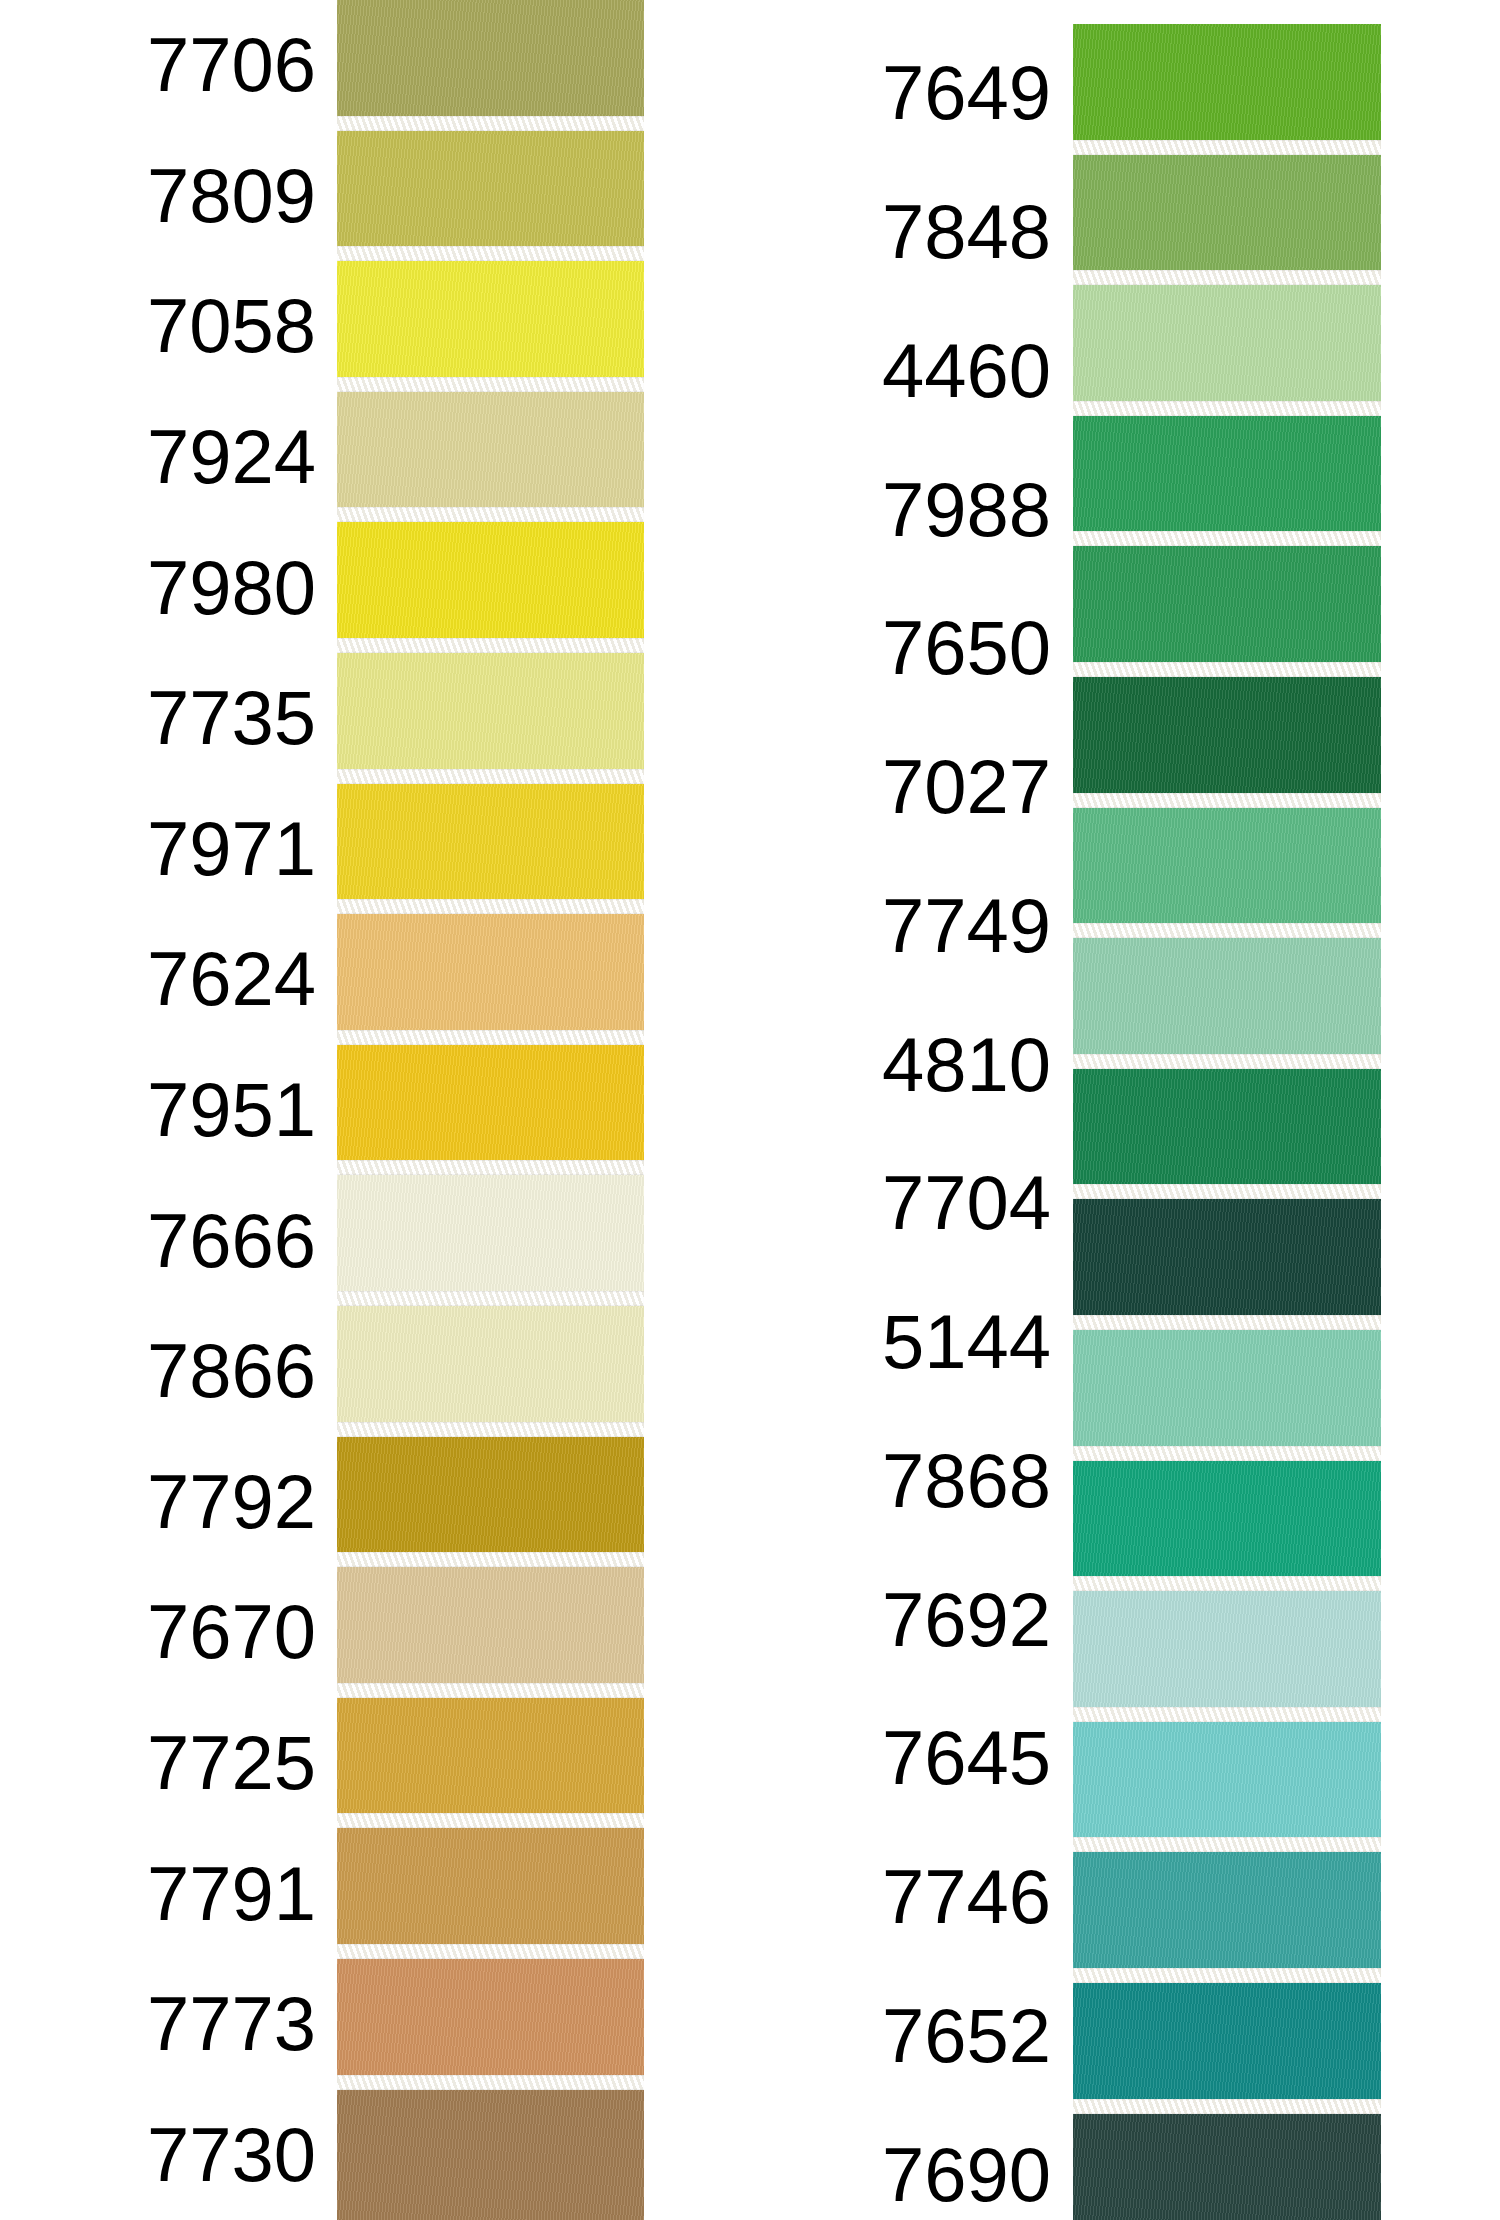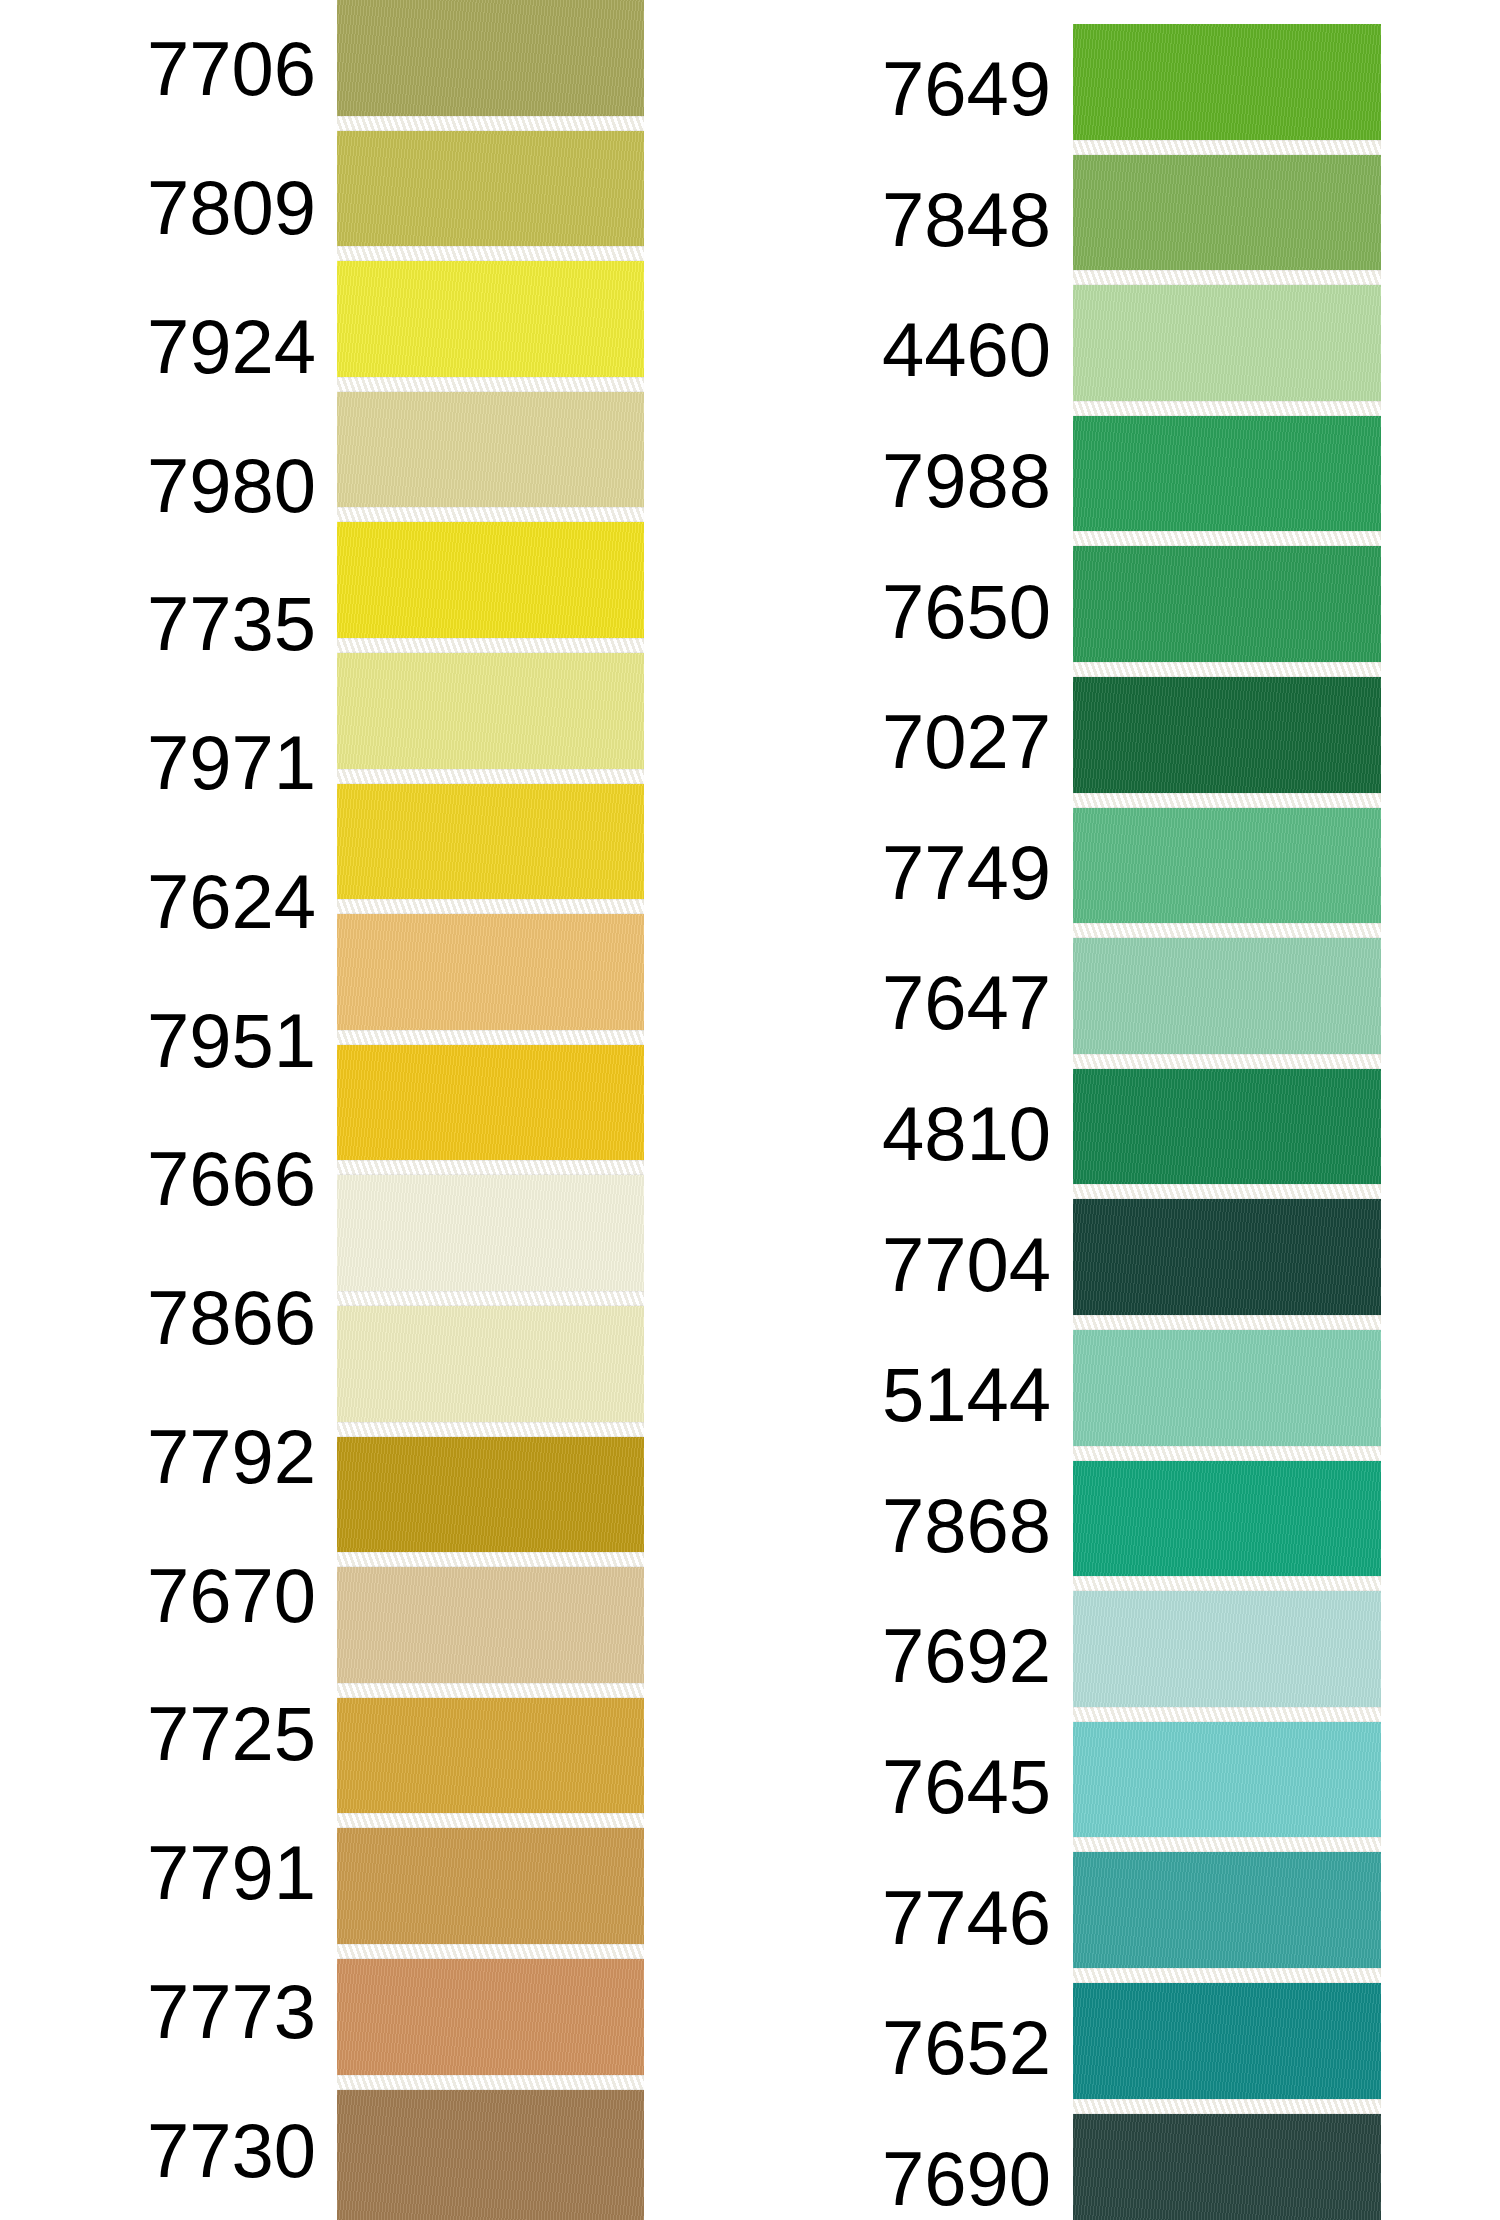--- a/index.html
+++ b/index.html
@@ -113,20 +113,21 @@
 </style>
 </head>
 <body>
 
 <div id="chart">
 
   <div class="column left">
     <div class="labels">
       <div class="label-cell">7706</div>
       <div class="label-cell">7809</div>
+      <div class="label-cell">7058</div>
       <div class="label-cell">7924</div>
       <div class="label-cell">7980</div>
       <div class="label-cell">7735</div>
       <div class="label-cell">7971</div>
       <div class="label-cell">7624</div>
       <div class="label-cell">7951</div>
       <div class="label-cell">7666</div>
       <div class="label-cell">7866</div>
       <div class="label-cell">7792</div>
       <div class="label-cell">7670</div>
@@ -208,21 +209,20 @@
 
   <div class="column right">
     <div class="labels">
       <div class="label-cell">7649</div>
       <div class="label-cell">7848</div>
       <div class="label-cell">4460</div>
       <div class="label-cell">7988</div>
       <div class="label-cell">7650</div>
       <div class="label-cell">7027</div>
       <div class="label-cell">7749</div>
-      <div class="label-cell">7647</div>
       <div class="label-cell">4810</div>
       <div class="label-cell">7704</div>
       <div class="label-cell">5144</div>
       <div class="label-cell">7868</div>
       <div class="label-cell">7692</div>
       <div class="label-cell">7645</div>
       <div class="label-cell">7746</div>
       <div class="label-cell">7652</div>
       <div class="label-cell">7690</div>
     </div>

